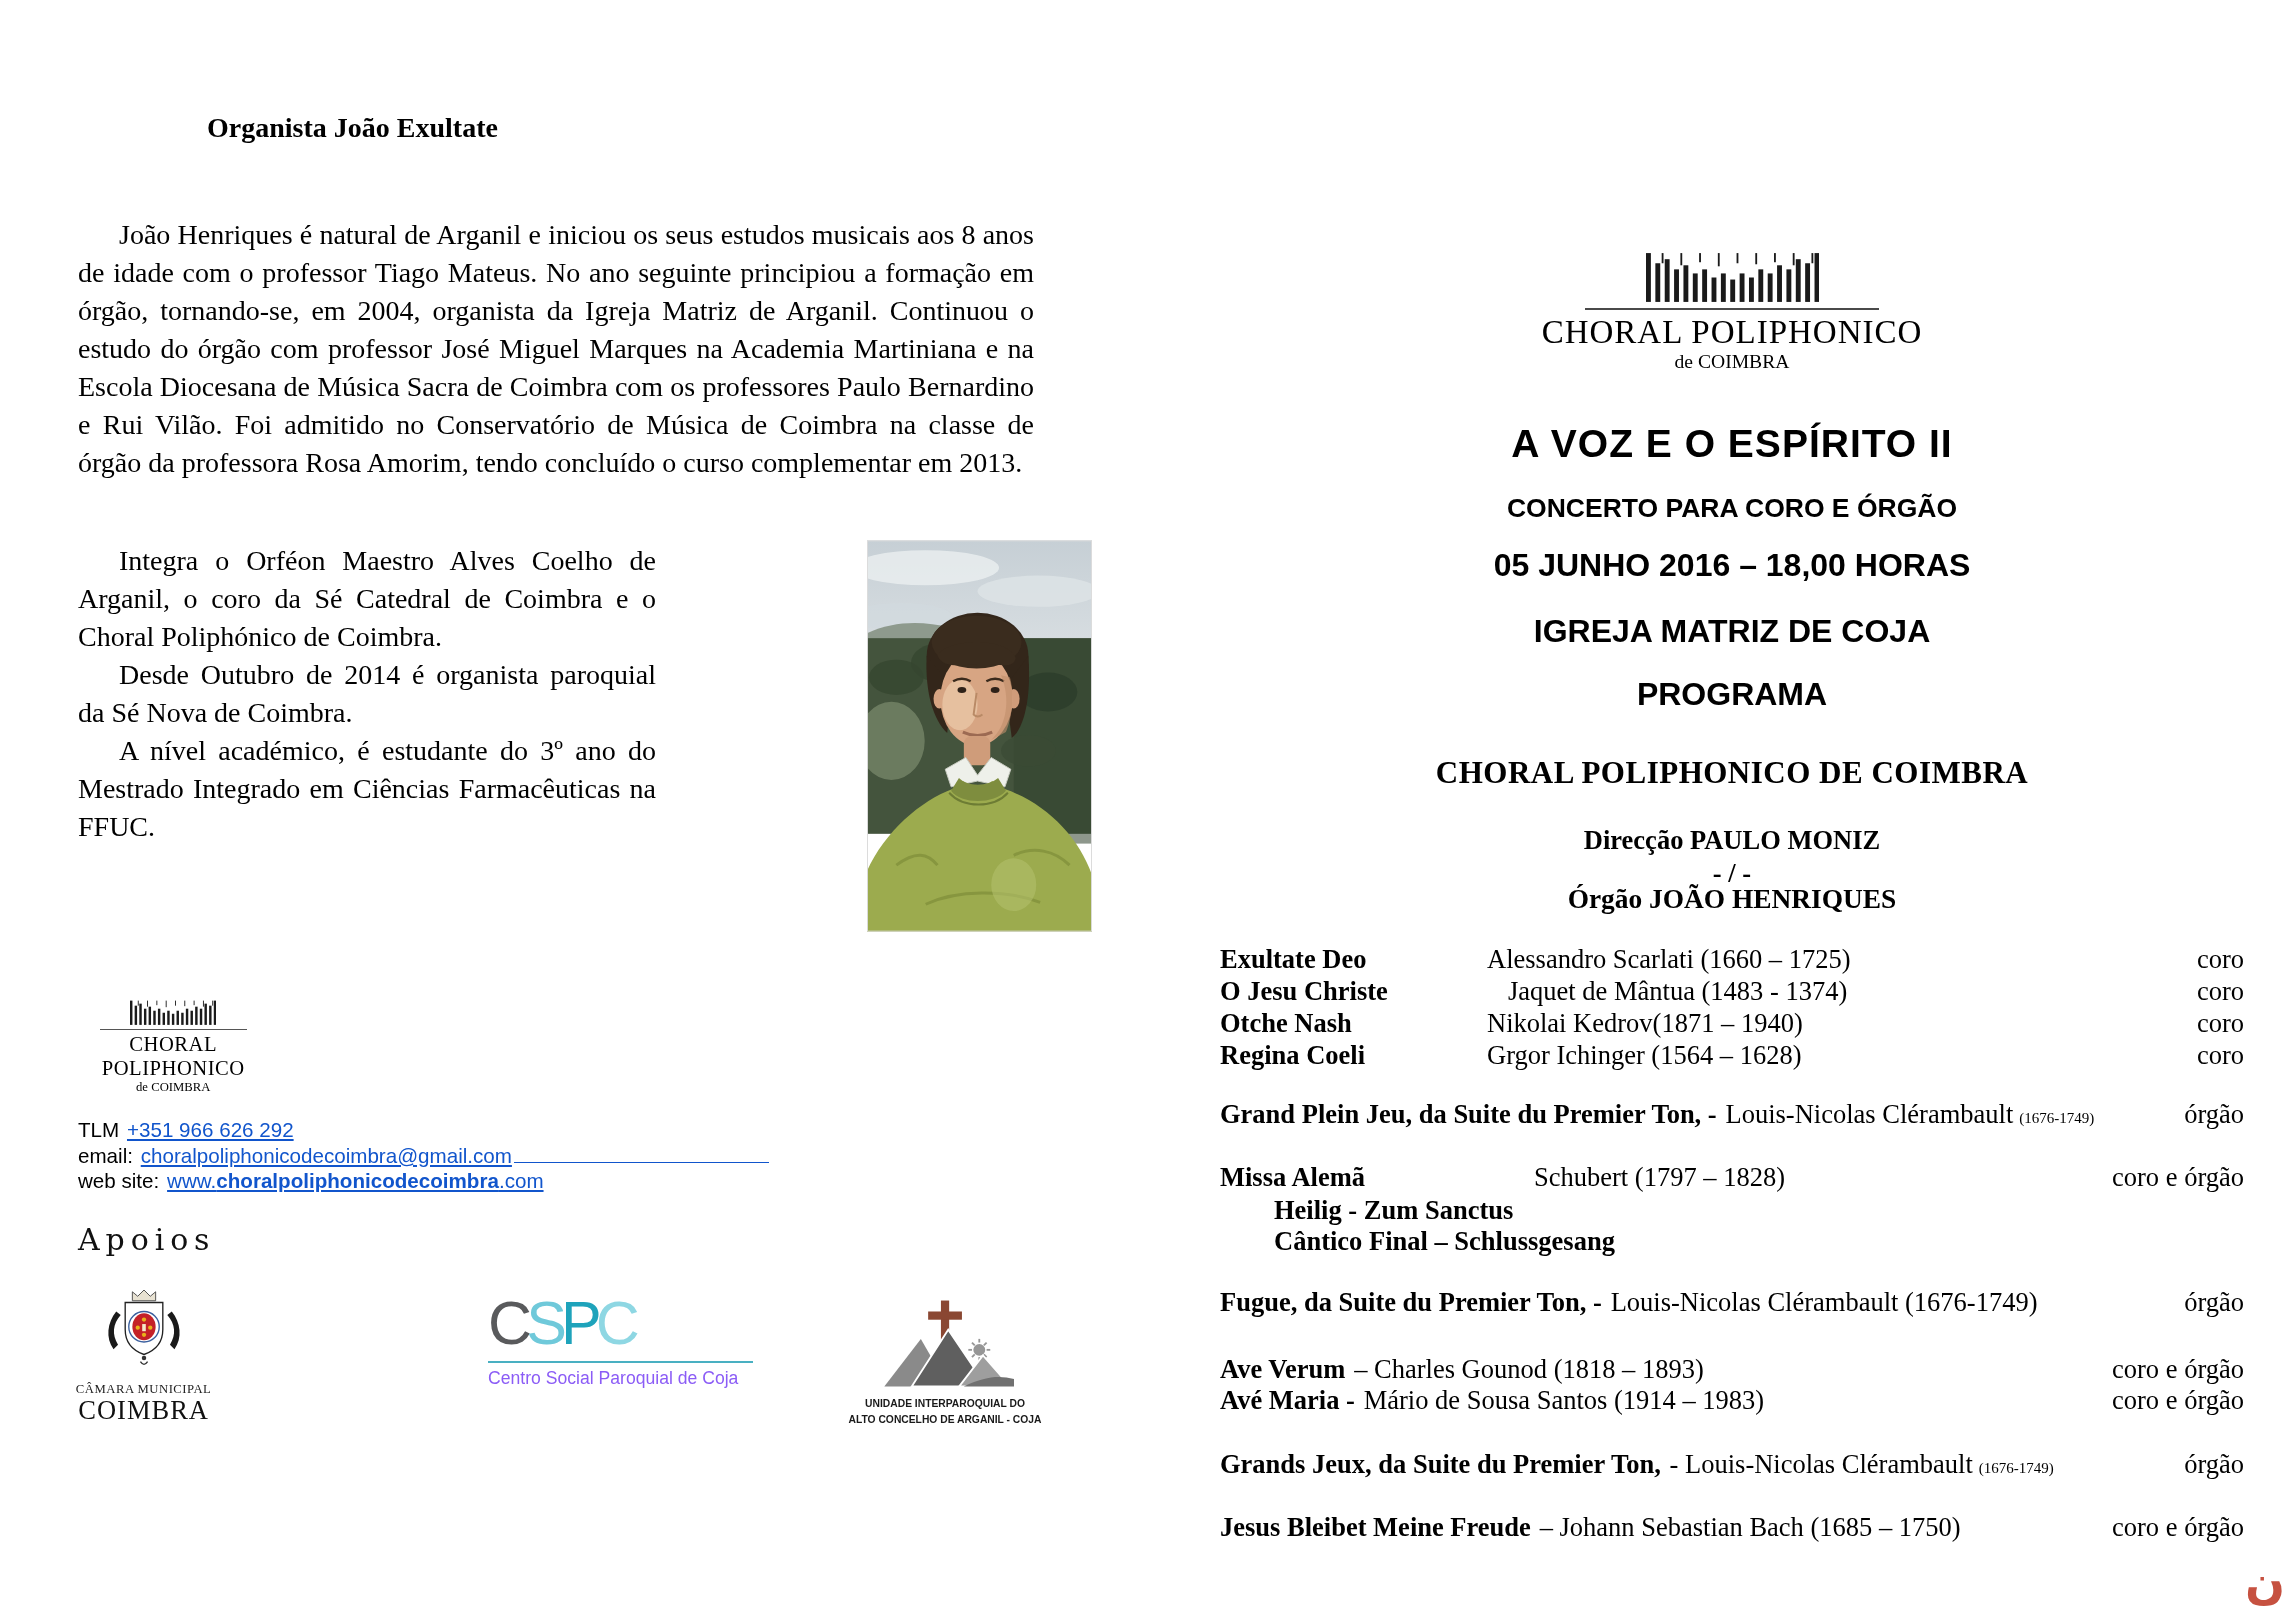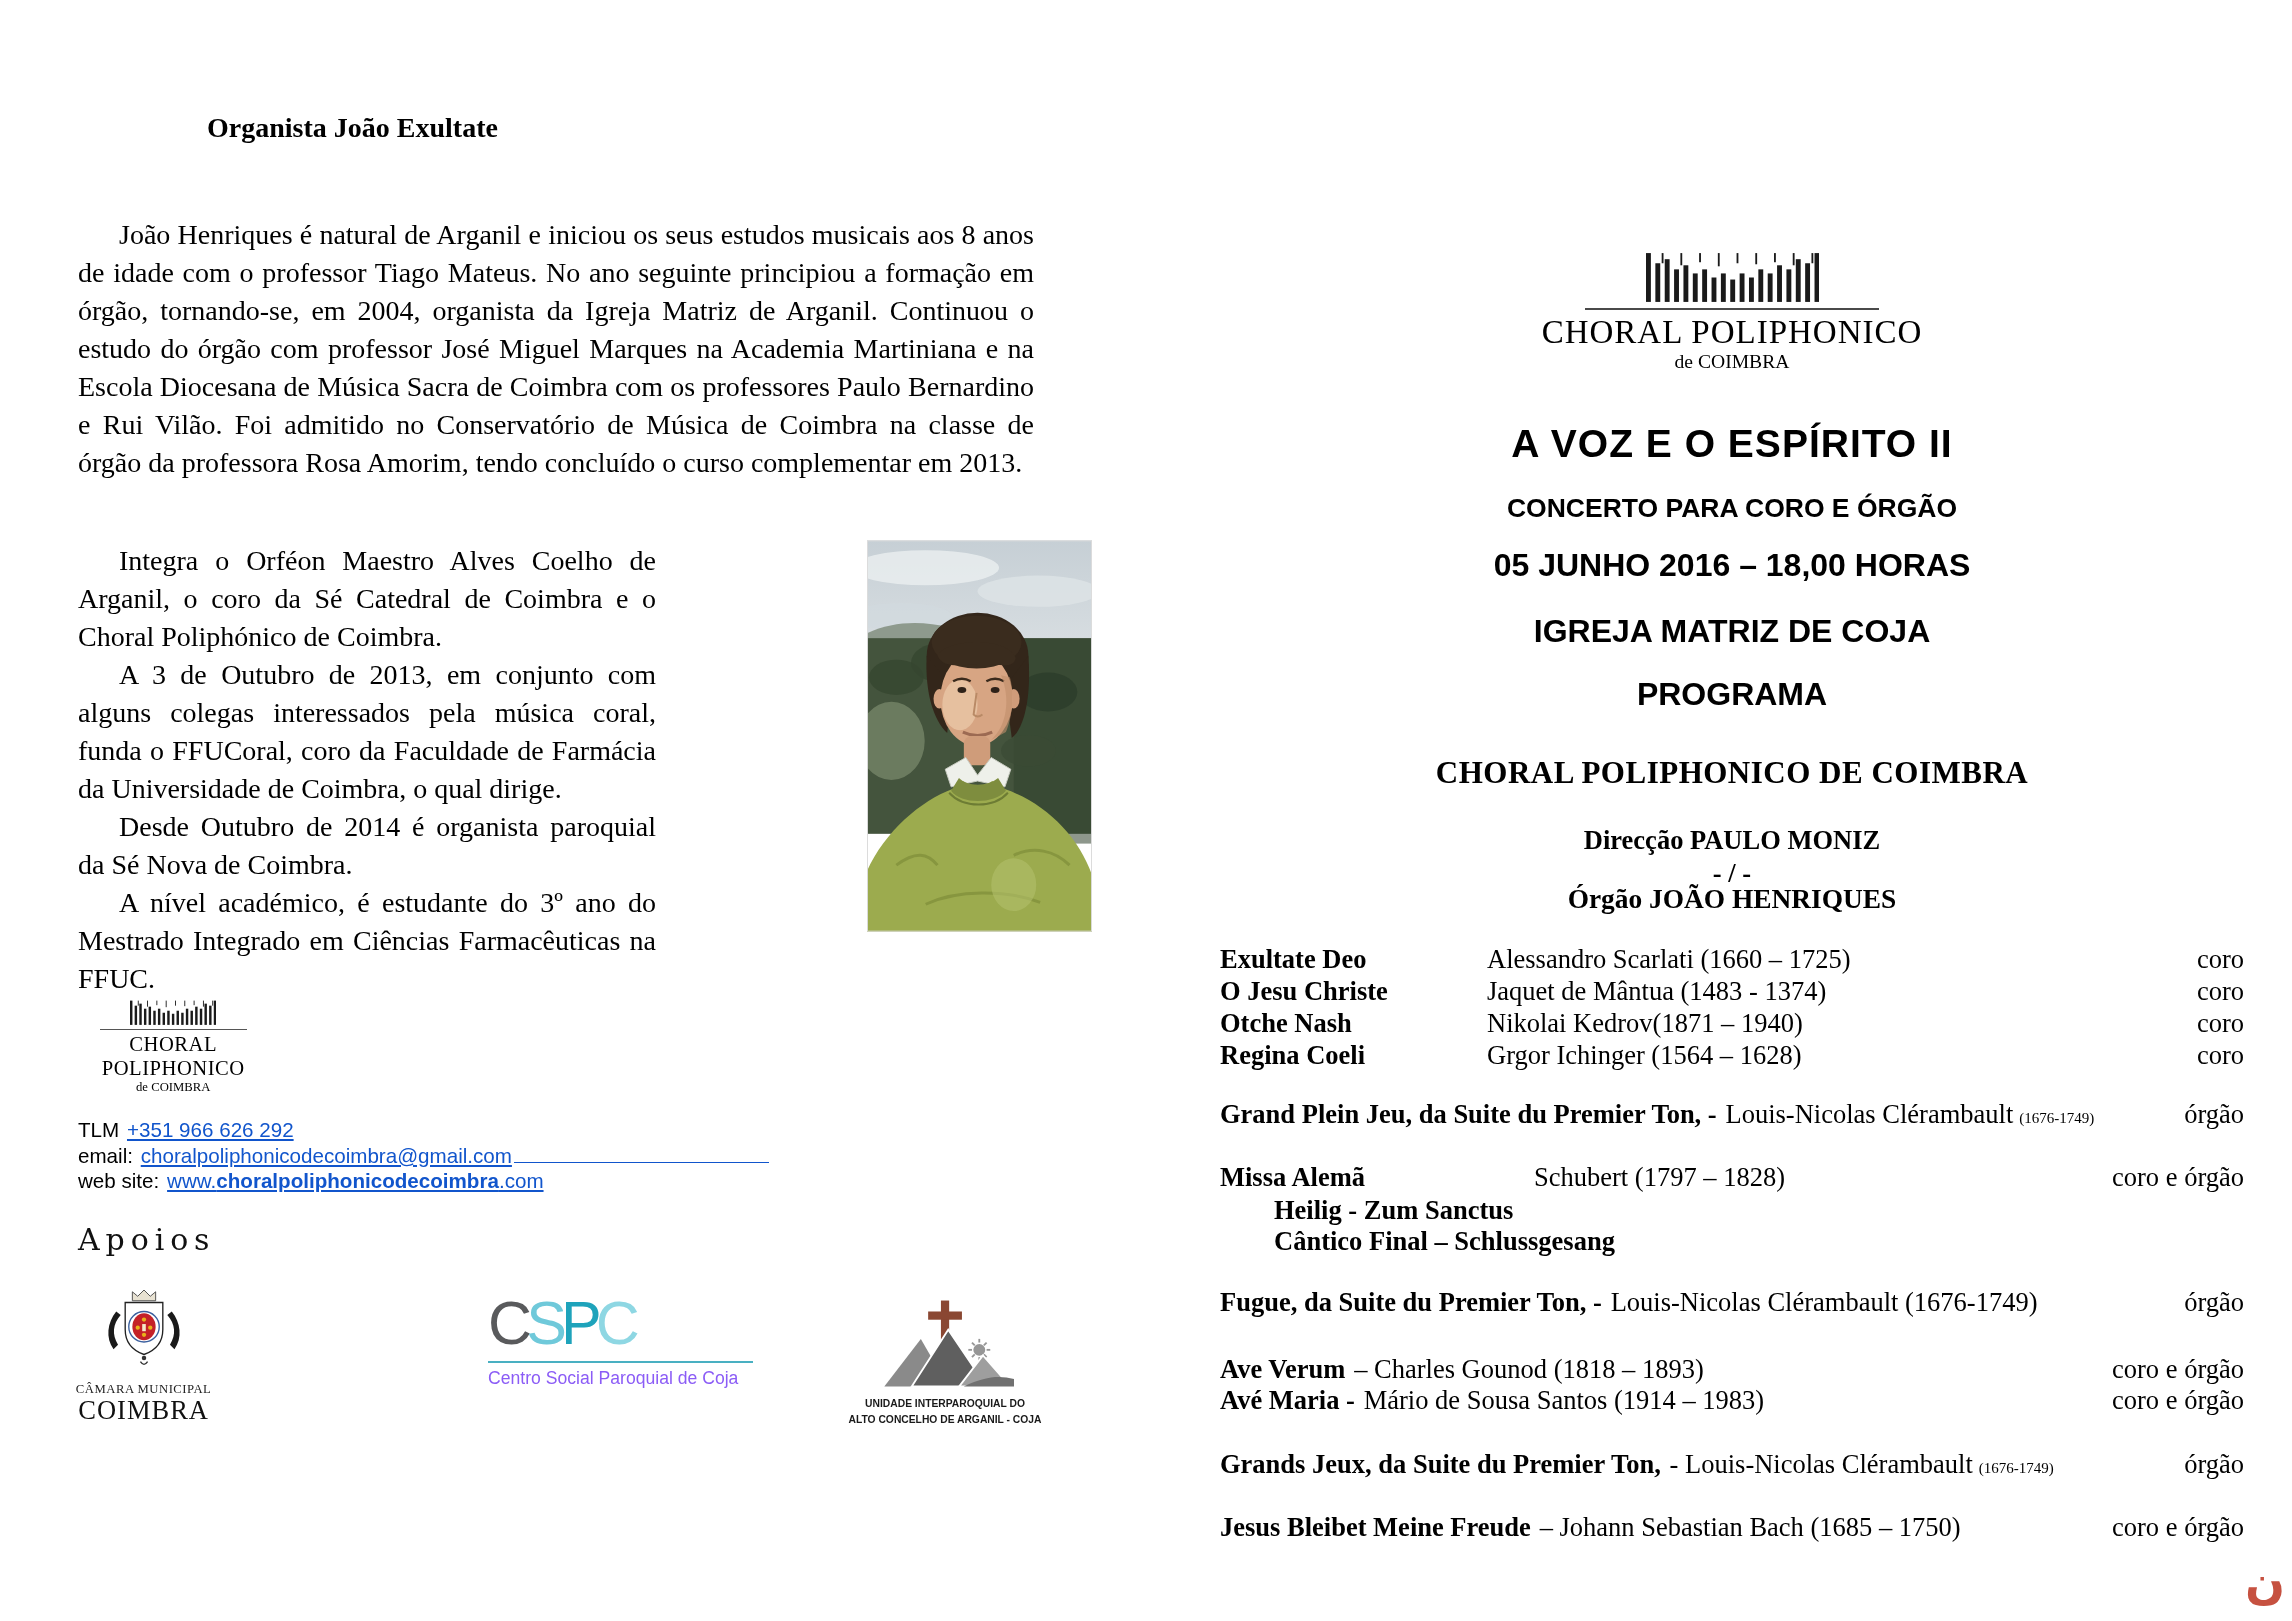--- a/index.html
+++ b/index.html
@@ -77,40 +77,39 @@
           font:26.5px/32px "Liberation Serif",serif; white-space:nowrap; }
   .prow .rt { font-weight:bold; }
   .prow.cols .rt { flex:0 0 267px; }
   .prow.cols.missa .rt { flex:0 0 314px; }
   .prow .rc { }
   .prow.inline .rc { margin-left:8.8px; }
   .prow .small { font-size:15px; margin-left:5.9px; }
   .prow .perf { margin-left:auto; text-align:right; }
   .prow.sub { padding-left:54px; font-weight:bold; }
 
-  #row0 { top:943px; } #row1 { top:975px; } #row2 { top:1007px; } #row3 { top:1039px; }
+  #row0 { top:943px; } #row1 { top:975px;gap:21px; } #row2 { top:1007px; } #row3 { top:1039px; }
   #row4 { top:1098px; } #row5 { top:1161px; } #row6 { top:1194px; } #row7 { top:1225px; }
   #row8 { top:1286px; } #row9 { top:1353px; } #row10 { top:1384px; }
   #row11 { top:1448px; } #row12 { top:1511px; }
 
   .watermark { position:absolute; left:2245px; top:1556px;
                font:bold 47px/51px "DejaVu Sans",sans-serif; color:#c65140; }
 </style>
 </head>
 <body>
 
 <div class="left-page">
 
   <div class="lp-title">Organista João Exultate</div>
 
   <p class="lp-p1 indent">João Henriques é natural de Arganil e iniciou os seus estudos musicais aos 8 anos de idade com o professor Tiago Mateus. No ano seguinte principiou a formação em órgão, tornando-se, em 2004, organista da Igreja Matriz de Arganil. Continuou o estudo do órgão com professor José Miguel Marques na Academia Martiniana e na Escola Diocesana de Música Sacra de Coimbra com os professores Paulo Bernardino e Rui Vilão. Foi admitido no Conservatório de Música de Coimbra na classe de órgão da professora Rosa Amorim, tendo concluído o curso complementar em 2013.</p>
 
   <div class="lp-bio">
     <p class="indent">Integra o Orféon Maestro Alves Coelho de Arganil, o coro da Sé Catedral de Coimbra e o Choral Poliphónico de Coimbra.</p>
-    <p class="indent">A 3 de Outubro de 2013, em conjunto com alguns colegas interessados pela música coral, funda o FFUCoral, coro da Faculdade de Farmácia da Universidade de Coimbra, o qual dirige.</p>
     <p class="indent">Desde Outubro de 2014 é organista paroquial da Sé Nova de Coimbra.</p>
     <p class="indent">A nível académico, é estudante do 3º ano do Mestrado Integrado em Ciências Farmacêuticas na FFUC.</p>
   </div>
 
   <div class="lp-photo">
     <svg width="225" height="392" viewBox="0 0 230 400">
       <defs>
         <linearGradient id="sky" x1="0" y1="0" x2="0" y2="1">
           <stop offset="0" stop-color="#c6cfd5"></stop>
             <stop offset="1" stop-color="#e3e7e9"></stop>

